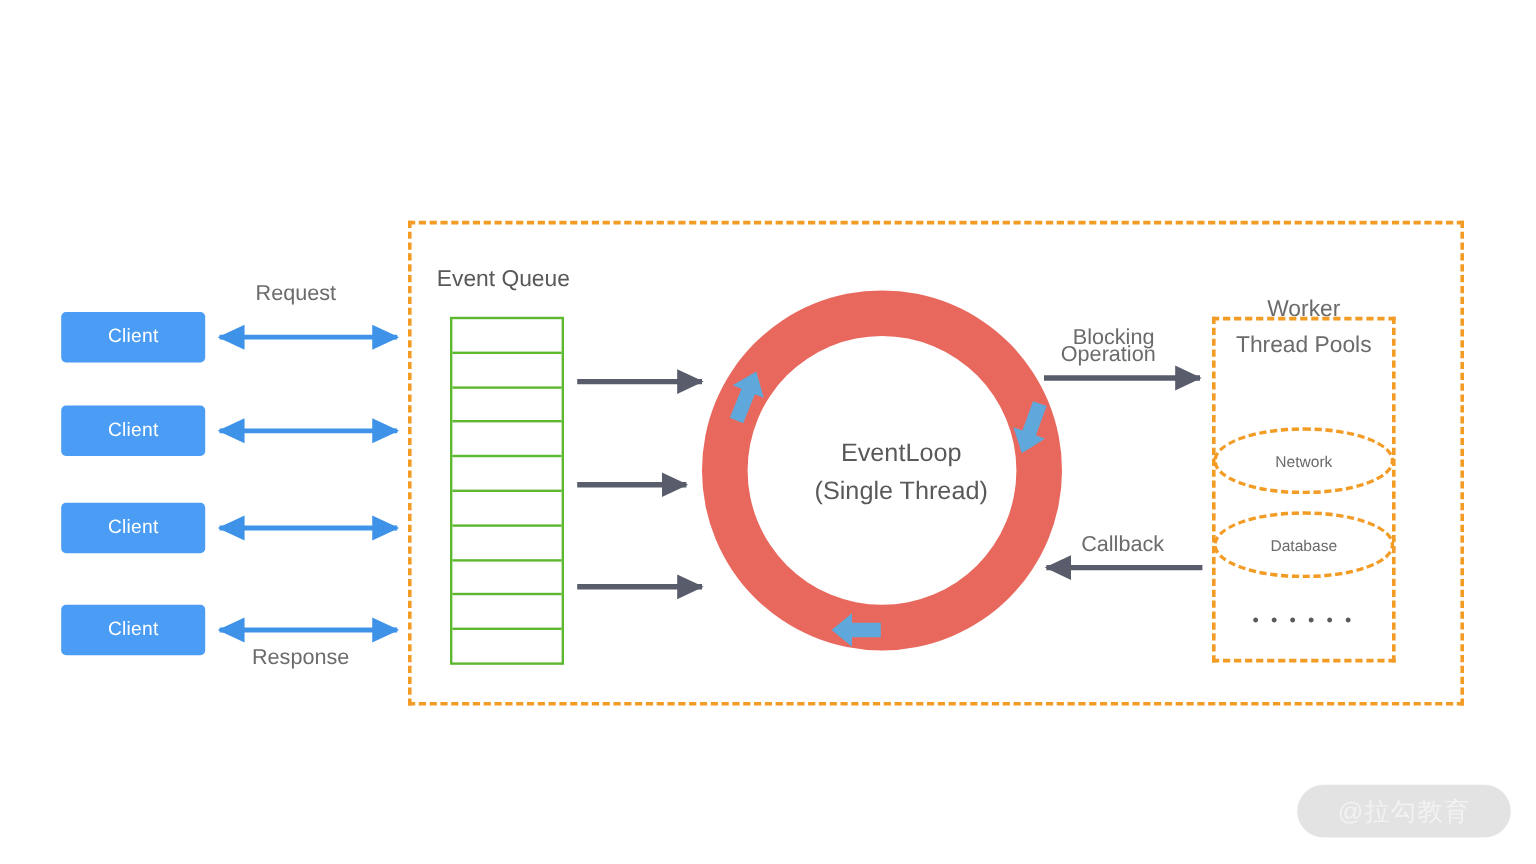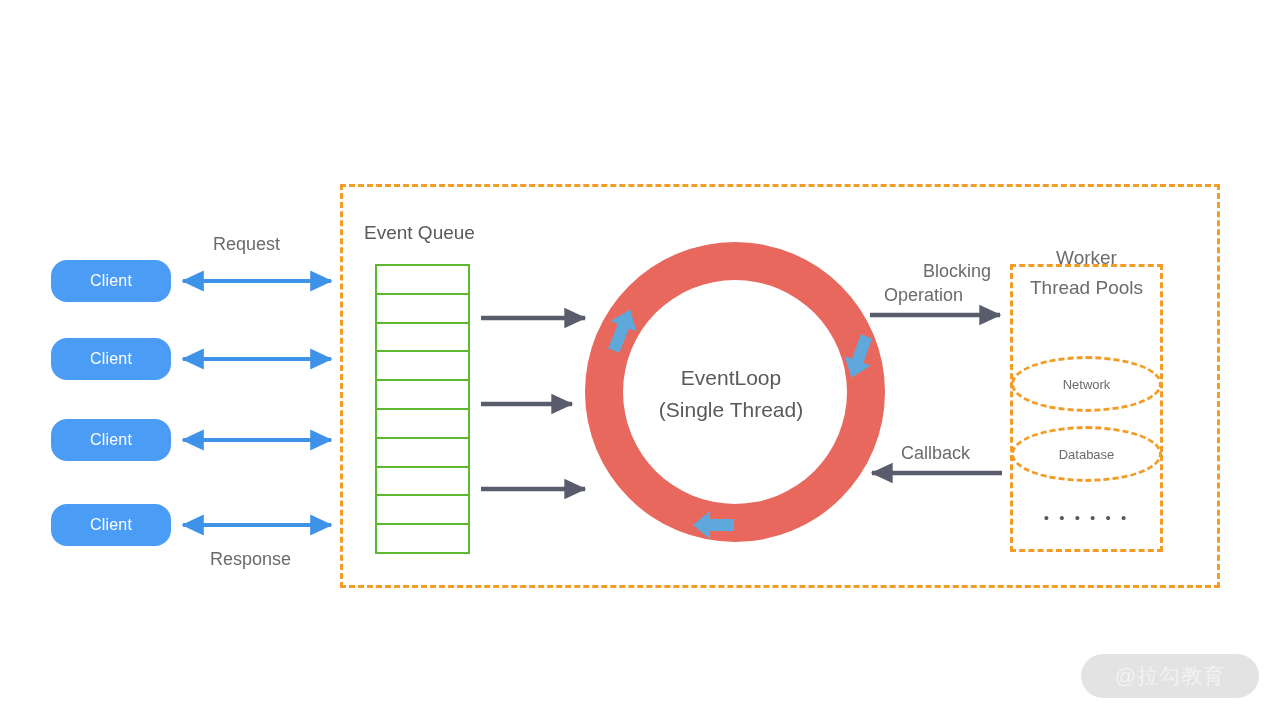--- a/index.html
+++ b/index.html
@@ -28,21 +28,21 @@
     height: 404px;
     border: 3px dashed #F39C25;
     box-sizing: border-box;
   }
 
   
   .client-box {
     width: 120px;
     height: 42px;
     background: #4A9CF4;
-    border-radius: 16px;
+    border-radius: 4px;
     color: #ffffff;
     font-size: 16px;
     display: flex;
     align-items: center;
     justify-content: center;
     letter-spacing: 0.2px;
   }
 
   
   .label {
@@ -102,20 +102,21 @@
     background: #ffffff;
   }
   .event-loop-text {
     left: 585px;
     top: 362px;
     width: 292px;
     text-align: center;
     color: #595959;
     font-size: 21px;
     line-height: 32px;
+    padding-left: 20px;
   }
 
   
   .pool-box {
     left: 1010px;
     top: 264px;
     width: 153px;
     height: 288px;
     border: 3px dashed #F39C25;
     box-sizing: border-box;
@@ -178,21 +179,21 @@
     <span>Client</span>
   </div>
   <div class="abs client-box" style="left:51px; top:419px;">
     <span>Client</span>
   </div>
   <div class="abs client-box" style="left:51px; top:504px;">
     <span>Client</span>
   </div>
 
   <div class="abs label" style="left:213px; top:234px;">Request</div>
-  <div class="abs label" style="left:210px; top:549px;">Response</div>
+  <div class="abs label" style="left:210px; top:537px;">Response</div>
 
   <div class="abs section-title" style="left:364px; top:222px;">Event Queue</div>
 
   <div class="abs event-queue">
     <div class="queue-cell"></div>
     <div class="queue-cell"></div>
     <div class="queue-cell"></div>
     <div class="queue-cell"></div>
     <div class="queue-cell"></div>
     <div class="queue-cell"></div>
@@ -202,21 +203,21 @@
     <div class="queue-cell"></div>
   </div>
 
   <div class="abs event-loop-ring"></div>
   <div class="abs event-loop-hole"></div>
   <div class="abs event-loop-text">
     <div>EventLoop</div>
     <div>(Single Thread)</div>
   </div>
 
-  <div class="abs label" style="left:894px; top:261px;margin-left:29px;">Blocking</div>
+  <div class="abs label" style="left:894px; top:271px;">Blocking</div>
   <div class="abs label" style="left:884px; top:285px;">Operation</div>
   <div class="abs label" style="left:901px; top:443px;">Callback</div>
 
   <div class="abs pool-title" style="left:1010px; top:205px; width:153px;">
     <div>Worker</div>
     <div>Thread Pools</div>
   </div>
 
   <div class="abs pool-box"></div>
 

